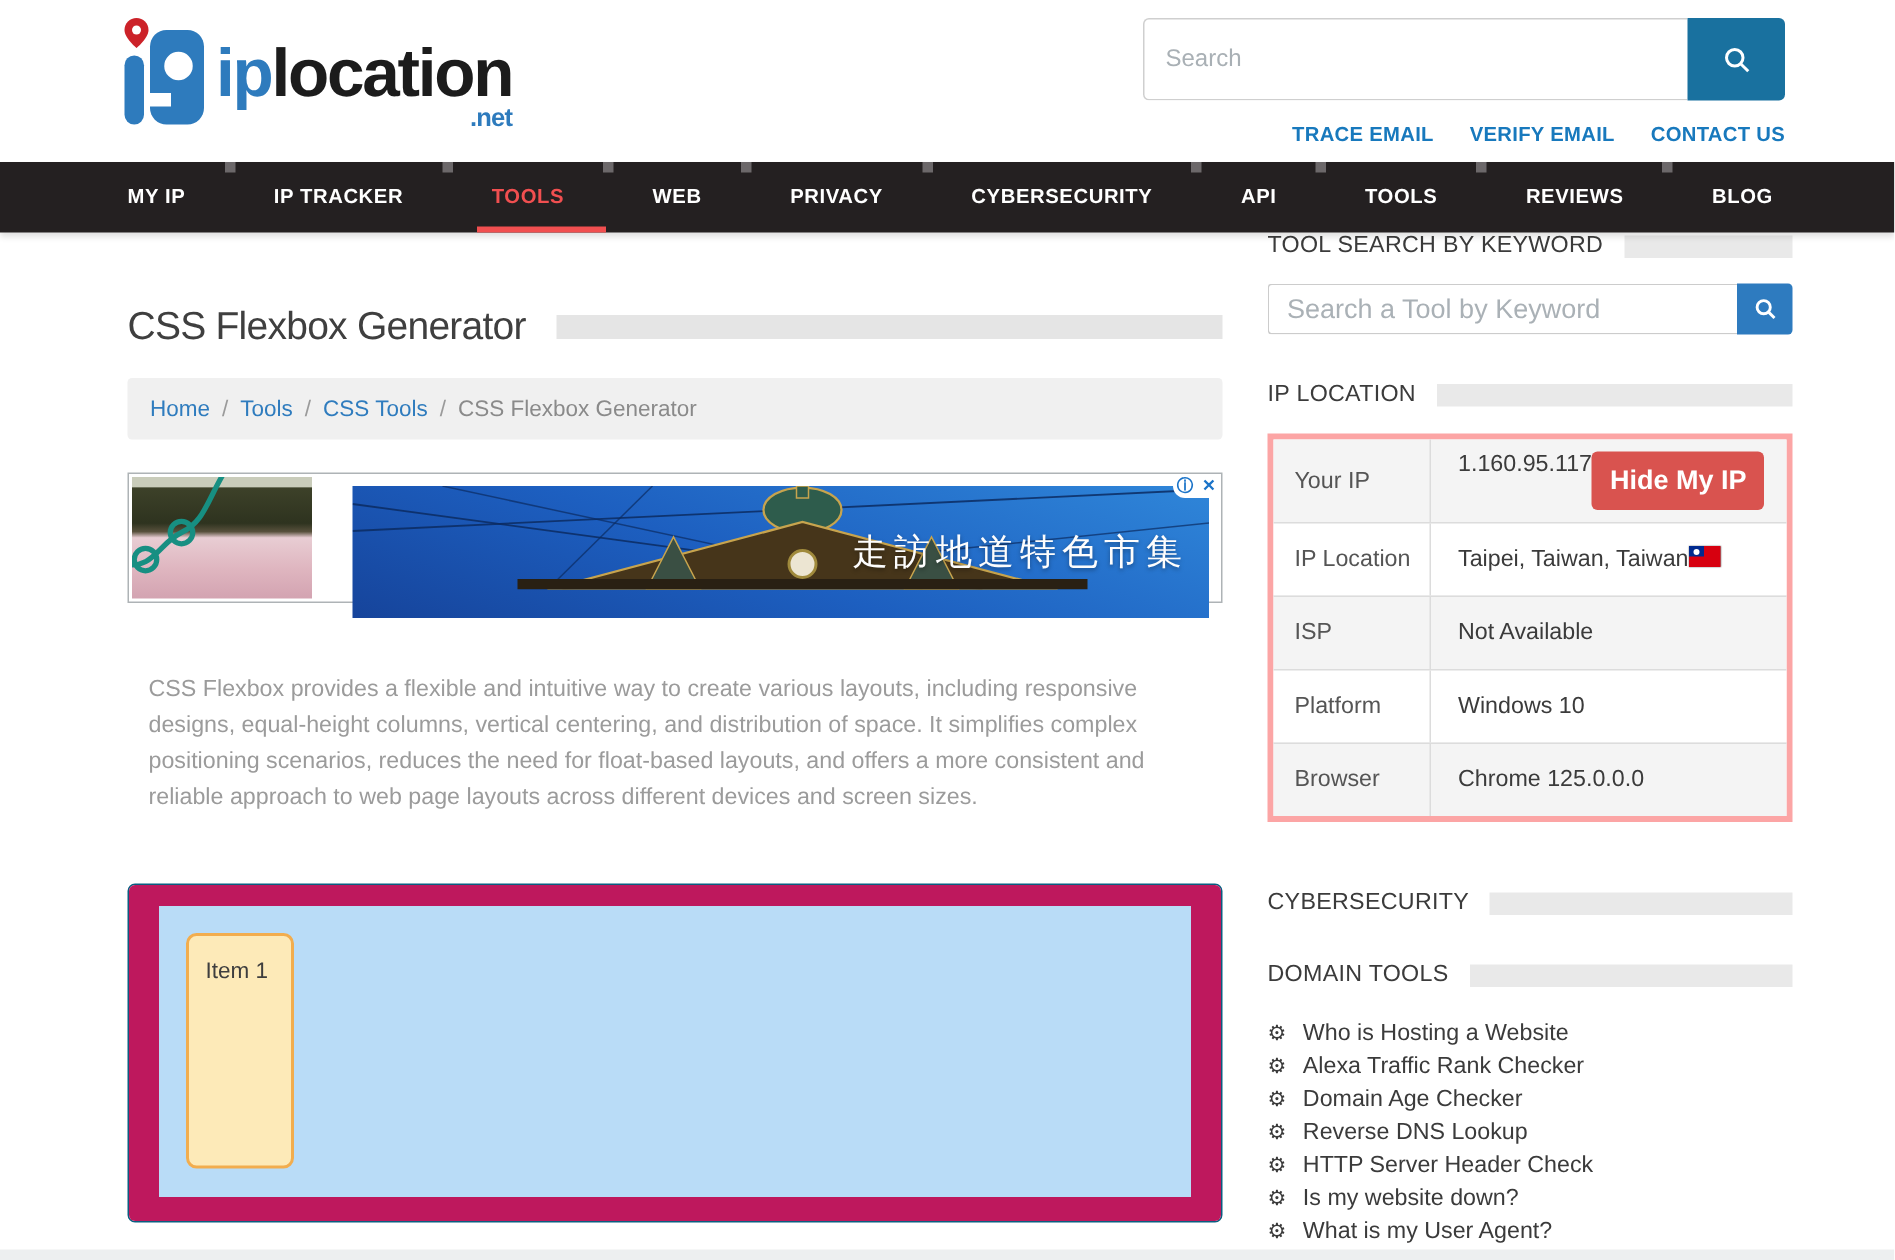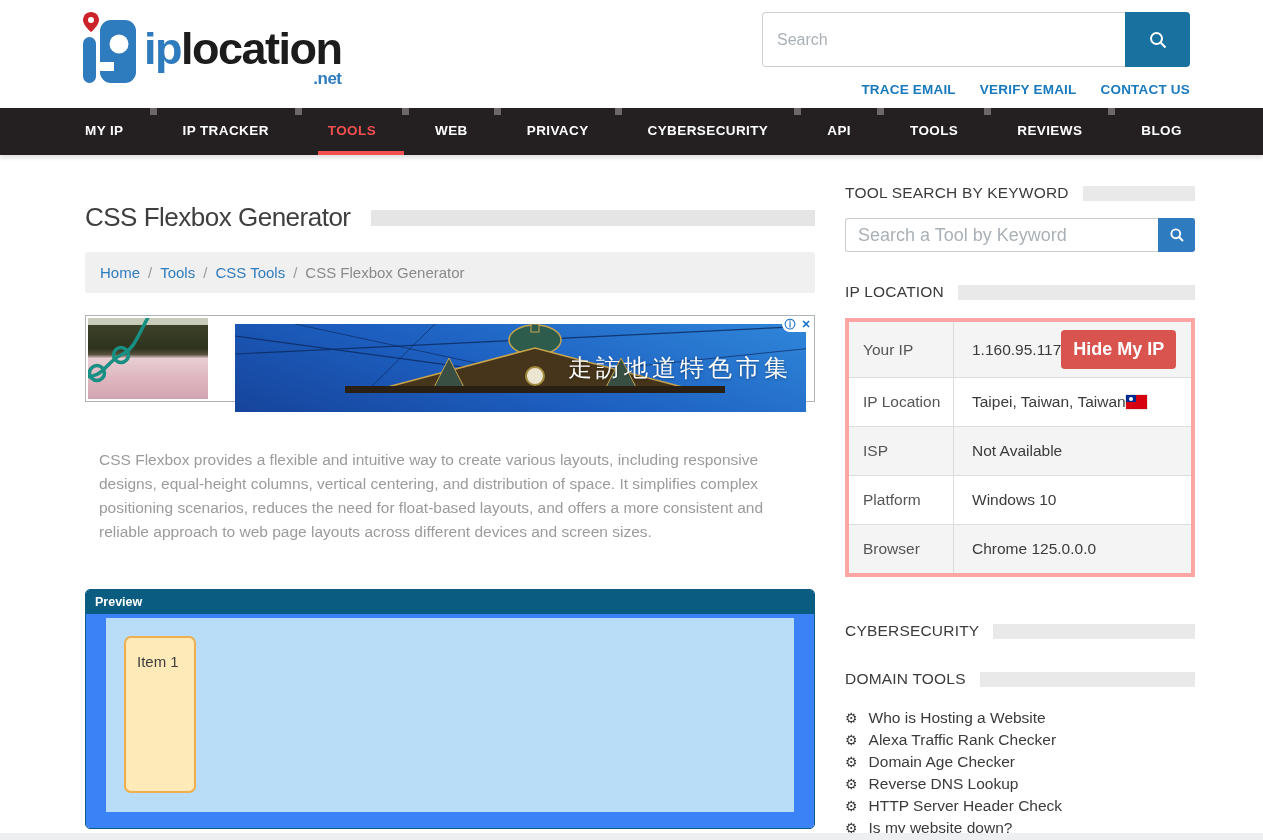--- a/index.html
+++ b/index.html
@@ -53,43 +53,43 @@
   .ad-headline { position:absolute; right:14px; top:50%; transform:translateY(-50%); color:#fdfdfd; font-size:24px; letter-spacing:4px; text-shadow:0 1px 3px rgba(0,0,0,0.35); white-space:nowrap; }
   .ad-choices { position:absolute; top:0; right:0; display:flex; }
   .ad-chip { width:16px; height:16px; background:#ffffff; color:#1a73c8; font-size:11px; line-height:16px; text-align:center; cursor:pointer; font-weight:bold; }
 
   
   .intro { margin-top:46px; padding:0 14px; font-size:15.5px; line-height:24px; color:#9b9b9b; }
 
   
   .preview-panel { margin-top:45px; border:1px solid #0a5d80; border-radius:5px; overflow:hidden; background:#fff; }
   .preview-header { background:#0a5d80; color:#fff; font-size:12.5px; font-weight:bold; padding:5px 9px; }
-  .preview-body { padding:4px 20px 16px 20px; background:#3b82f6; }
+  .preview-body { padding:14px 20px 16px 20px; background:#be185d; }
   .flex-container { background:#b9dcf7; height:194px; padding:18px; display:flex; align-items:flex-start; }
   .flex-item { width:72px; height:157px; background:#fdeab8; border:2px solid #f2ad4e; border-radius:7px; padding:15px 0 0 11px; font-size:15px; color:#3e3e3e; cursor:pointer; }
 
   
   .side-heading { display:flex; align-items:center; font-size:15.5px; color:#3b3b3b; letter-spacing:0.2px; }
   .side-heading .bar { flex:1; height:15px; background:#e9e9e9; margin-left:14px; }
-  .h-toolsearch { margin-top:29px; }
+  .h-toolsearch { }
   .h-iploc { margin-top:31px; }
   .h-ad { margin-top:45px; }
   .h-domain { margin-top:30px; }
 
   .tool-search { display:flex; height:34px; margin-top:16px; }
   .tool-search input { flex:1; border:1px solid #cccccc; border-right:none; border-radius:3px 0 0 3px; padding:0 12px; font-size:18px; color:#555; outline:none; font-family:"Liberation Sans", sans-serif; }
   .tool-search input::placeholder { color:#aab1b6; }
   .tool-search button { width:37px; border:none; background:#2e7bbf; border-radius:0 3px 3px 0; cursor:pointer; display:flex; align-items:center; justify-content:center; }
 
   .ip-table { margin-top:17px; border:4px solid #fca5a5; font-size:15.5px; }
   .ip-row { display:flex; min-height:49px; align-items:center; background:#fff; }
   .ip-row:nth-child(odd) { background:#f4f4f4; }
   .ip-row + .ip-row { border-top:1px solid #dcdcdc; }
   .ip-label { width:105px; padding-left:14px; color:#555; align-self:stretch; display:flex; align-items:center; border-right:1px solid #dcdcdc; }
-  .ip-value { flex:1; padding:8px 8px 8px 18px; color:#3b3b3b; display:flex; align-items:center; }
+  .ip-value { flex:1; padding:8px 8px 8px 18px; color:#3b3b3b; display:flex; }
   .hide-ip-btn { background:#d9534f; color:#fff; border:none; border-radius:4px; font-weight:bold; font-size:18px; padding:9px 12px; cursor:pointer; font-family:"Liberation Sans", sans-serif; }
   .flag { display:inline-block; width:21px; height:14px; background:#d7000f; position:relative; box-shadow:0 0 1px rgba(0,0,0,0.6); }
   .flag::before { content:""; position:absolute; left:0; top:0; width:10px; height:7px; background:#002a8f; }
   .flag::after { content:""; position:absolute; left:3px; top:1.5px; width:4px; height:4px; background:#fff; border-radius:50%; }
 
   .domain-list { list-style:none; margin-top:19px; }
   .domain-list li { display:flex; align-items:center; gap:11px; font-size:15.5px; color:#3b3b3b; line-height:22px; cursor:pointer; }
   .gear { font-family:"DejaVu Sans", sans-serif; font-size:14px; color:#3b3b3b; line-height:1; }
 
   .footer-strip { position:absolute; left:0; right:0; bottom:0; height:7px; background:#edeff0; }
@@ -201,21 +201,20 @@
         </div>
         <div class="ad-choices">
           <span class="ad-chip" style="border-radius:8px 0 0 8px;">ⓘ</span>
           <span class="ad-chip">✕</span>
         </div>
       </div>
 
       <p class="intro">CSS Flexbox provides a flexible and intuitive way to create various layouts, including responsive designs, equal-height columns, vertical centering, and distribution of space. It simplifies complex positioning scenarios, reduces the need for float-based layouts, and offers a more consistent and reliable approach to web page layouts across different devices and screen sizes.</p>
 
       <div class="preview-panel">
-        <div class="preview-header">Preview</div>
         <div class="preview-body">
           <div class="flex-container">
             <div class="flex-item">Item 1</div>
           </div>
         </div>
       </div>
     </div>
 
     <div class="sidebar">
 

